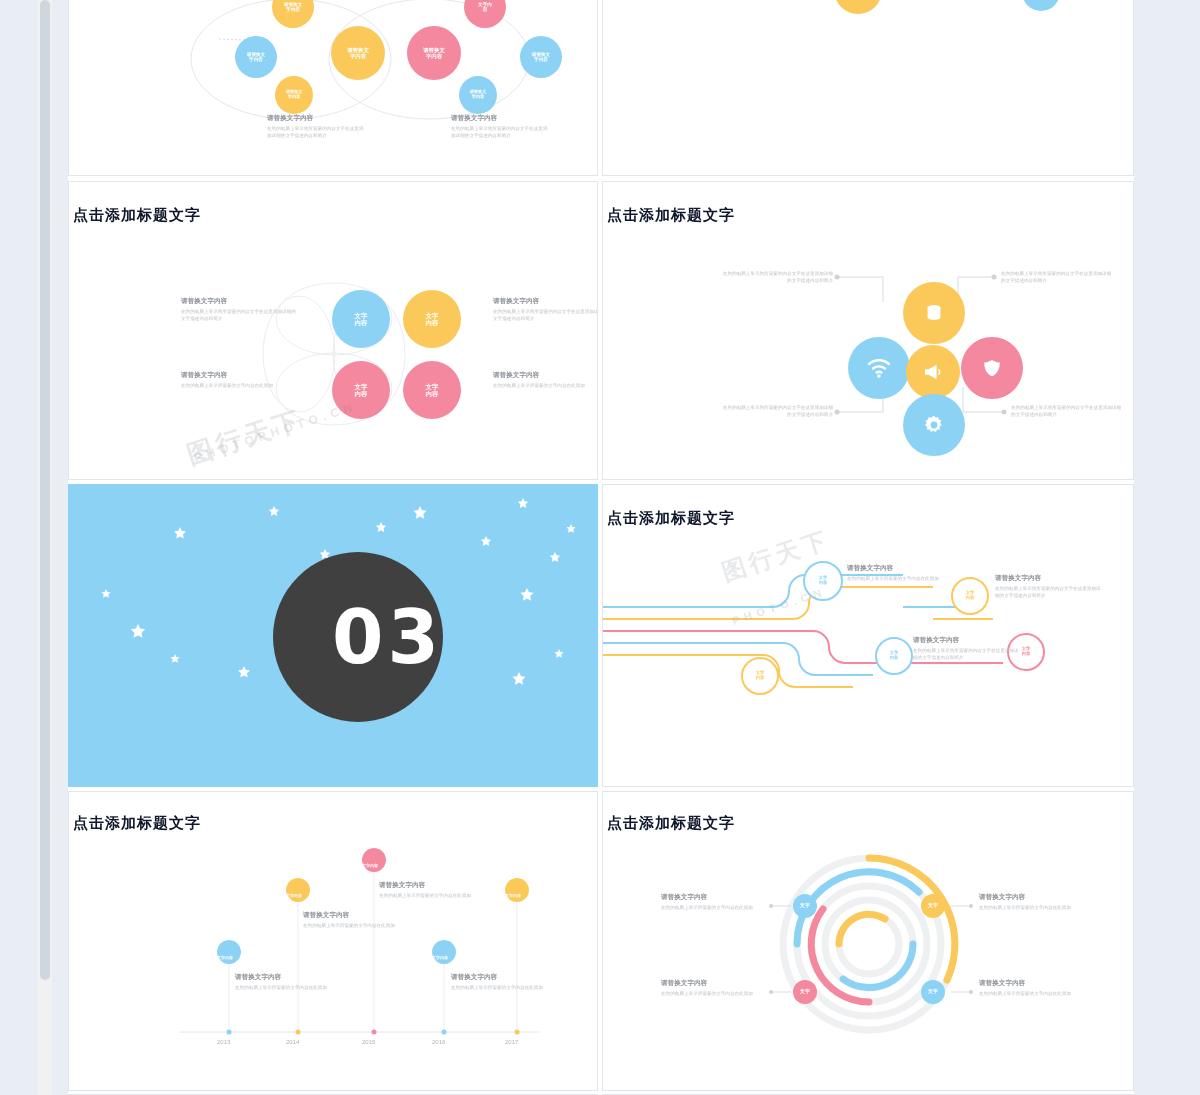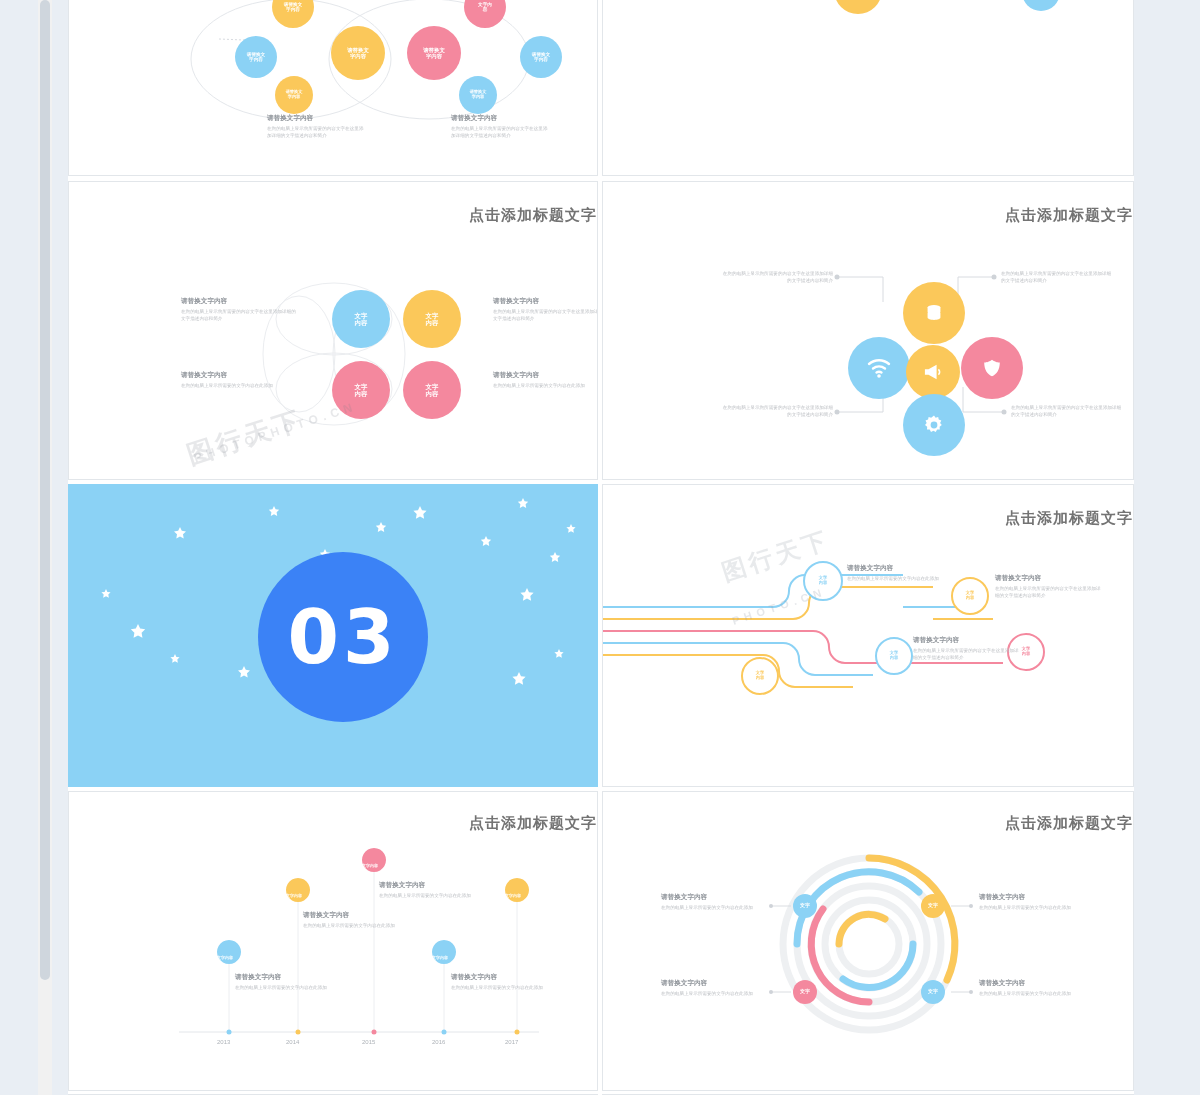--- a/index.html
+++ b/index.html
@@ -16,22 +16,22 @@
   .bg-sheet{position:absolute;left:68px;top:0;width:1066px;height:1095px;background:#ffffff;}
   .scrollbar{position:absolute;left:38px;top:0;width:14px;height:1095px;background:#f1f1f1;}
   .scrollbar .thumb{position:absolute;left:2px;top:0;width:10px;height:980px;background:#cfd6dd;border-radius:5px;}
 
   .grid{position:absolute;left:68px;top:0;width:1066px;height:1095px;}
   .slide{
     position:absolute;background:#fff;border:1px solid #e2e6ea;box-sizing:border-box;
     overflow:hidden;
   }
   .title{
-    position:absolute;left:4px;right:0;text-align:right;
-    color:#737373;font-size:15px;font-weight:bold;letter-spacing:1px;
+    position:absolute;left:4px;right:0;text-align:left;
+    color:#0f172a;font-size:15px;font-weight:bold;letter-spacing:1px;
   }
   .para{
     color:#b9bcc0;font-size:4.6px;line-height:1.55;
     word-break:break-all;
   }
   .para .hd{color:#8f949a;font-size:6.6px;display:block;margin-bottom:2px;font-weight:bold;}
   .circle{position:absolute;border-radius:50%;display:flex;align-items:center;justify-content:center;
     color:#fff;text-align:center;line-height:1.15;font-weight:bold;}
   .cy{background:#fbc85a;}
   .cb{background:#8bd2f5;}
@@ -221,21 +221,21 @@
         <path d="M455 14 l1.6 3.3 3.6 .5 -2.6 2.5 .6 3.6 -3.2 -1.7 -3.2 1.7 .6 -3.6 -2.6 -2.5 3.6 -.5 z"></path>
         <path d="M459 104 l2 4.2 4.6 .65 -3.3 3.2 .8 4.6 -4.1 -2.15 -4.1 2.15 .8 -4.6 -3.3 -3.2 4.6 -.65 z"></path>
         <path d="M487 68 l1.6 3.3 3.6 .5 -2.6 2.5 .6 3.6 -3.2 -1.7 -3.2 1.7 .6 -3.6 -2.6 -2.5 3.6 -.5 z"></path>
         <path d="M503 40 l1.4 2.9 3.2 .45 -2.3 2.2 .55 3.2 -2.85 -1.5 -2.85 1.5 .55 -3.2 -2.3 -2.2 3.2 -.45 z"></path>
         <path d="M451 188 l2 4.2 4.6 .65 -3.3 3.2 .8 4.6 -4.1 -2.15 -4.1 2.15 .8 -4.6 -3.3 -3.2 4.6 -.65 z"></path>
         <path d="M491 165 l1.4 2.9 3.2 .45 -2.3 2.2 .55 3.2 -2.85 -1.5 -2.85 1.5 .55 -3.2 -2.3 -2.2 3.2 -.45 z"></path>
         <path d="M107 170 l1.4 2.9 3.2 .45 -2.3 2.2 .55 3.2 -2.85 -1.5 -2.85 1.5 .55 -3.2 -2.3 -2.2 3.2 -.45 z"></path>
         <path d="M38 105 l1.4 2.9 3.2 .45 -2.3 2.2 .55 3.2 -2.85 -1.5 -2.85 1.5 .55 -3.2 -2.3 -2.2 3.2 -.45 z"></path>
       </g>
     </svg>
-    <div style="position:absolute;left:190px;top:68px;width:170px;height:170px;border-radius:50%;background:#3b82f6;display:flex;align-items:center;justify-content:center;">
+    <div style="position:absolute;left:205px;top:68px;width:170px;height:170px;border-radius:50%;background:#404040;display:flex;align-items:center;justify-content:flex-end;">
       <span style="color:#fff;font-size:74px;font-weight:bold;letter-spacing:4px;font-family:'DejaVu Sans',sans-serif;">03</span>
     </div>
   </div>
 
   <div class="slide" style="left:534px;top:484px;width:532px;height:303px;">
     <div class="title" style="top:24px;">点击添加标题文字</div>
     <svg width="532" height="303" style="position:absolute;left:0;top:0;">
       <path d="M0 122 H170 a16 16 0 0 0 16 -16 a16 16 0 0 1 16 -16 H300" stroke="#8bd2f5" stroke-width="2" fill="none"></path>
       <path d="M0 134 H190 a16 16 0 0 0 16 -16 a16 16 0 0 1 16 -16 H330" stroke="#fbc85a" stroke-width="2" fill="none"></path>
       <path d="M0 146 H210 a16 16 0 0 1 16 16 a16 16 0 0 0 16 16 H310" stroke="#f4889e" stroke-width="2" fill="none"></path>

